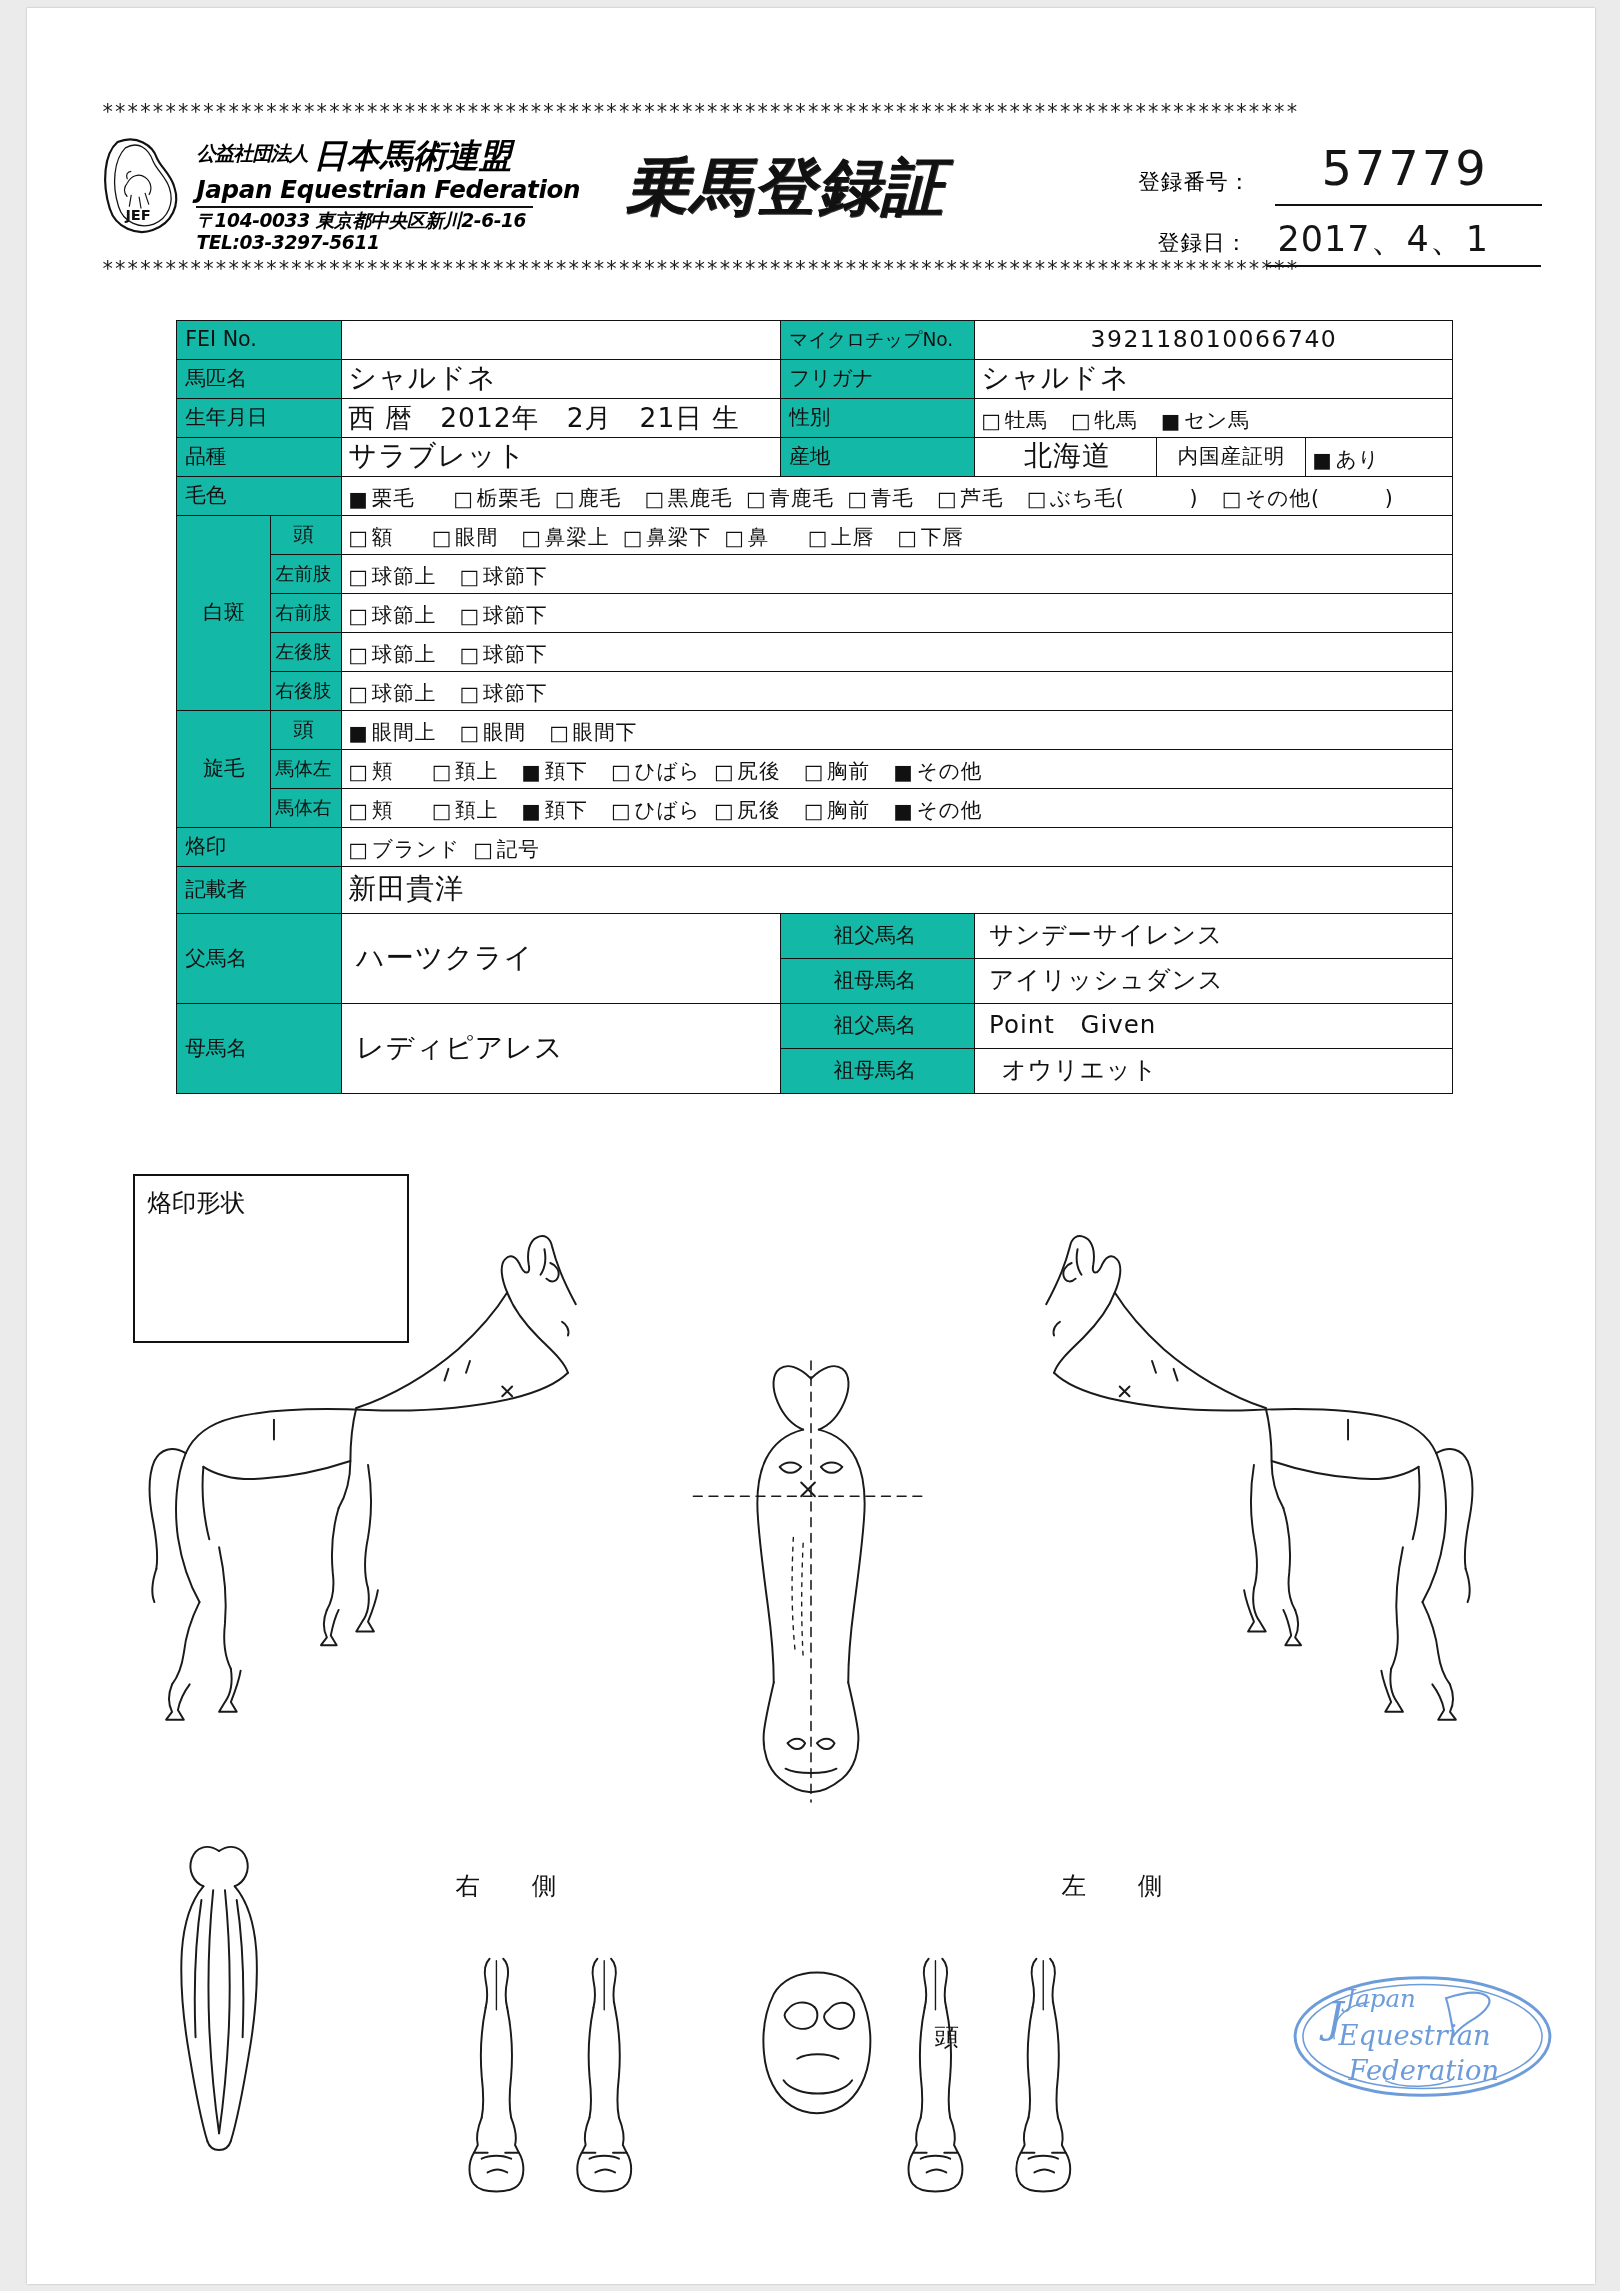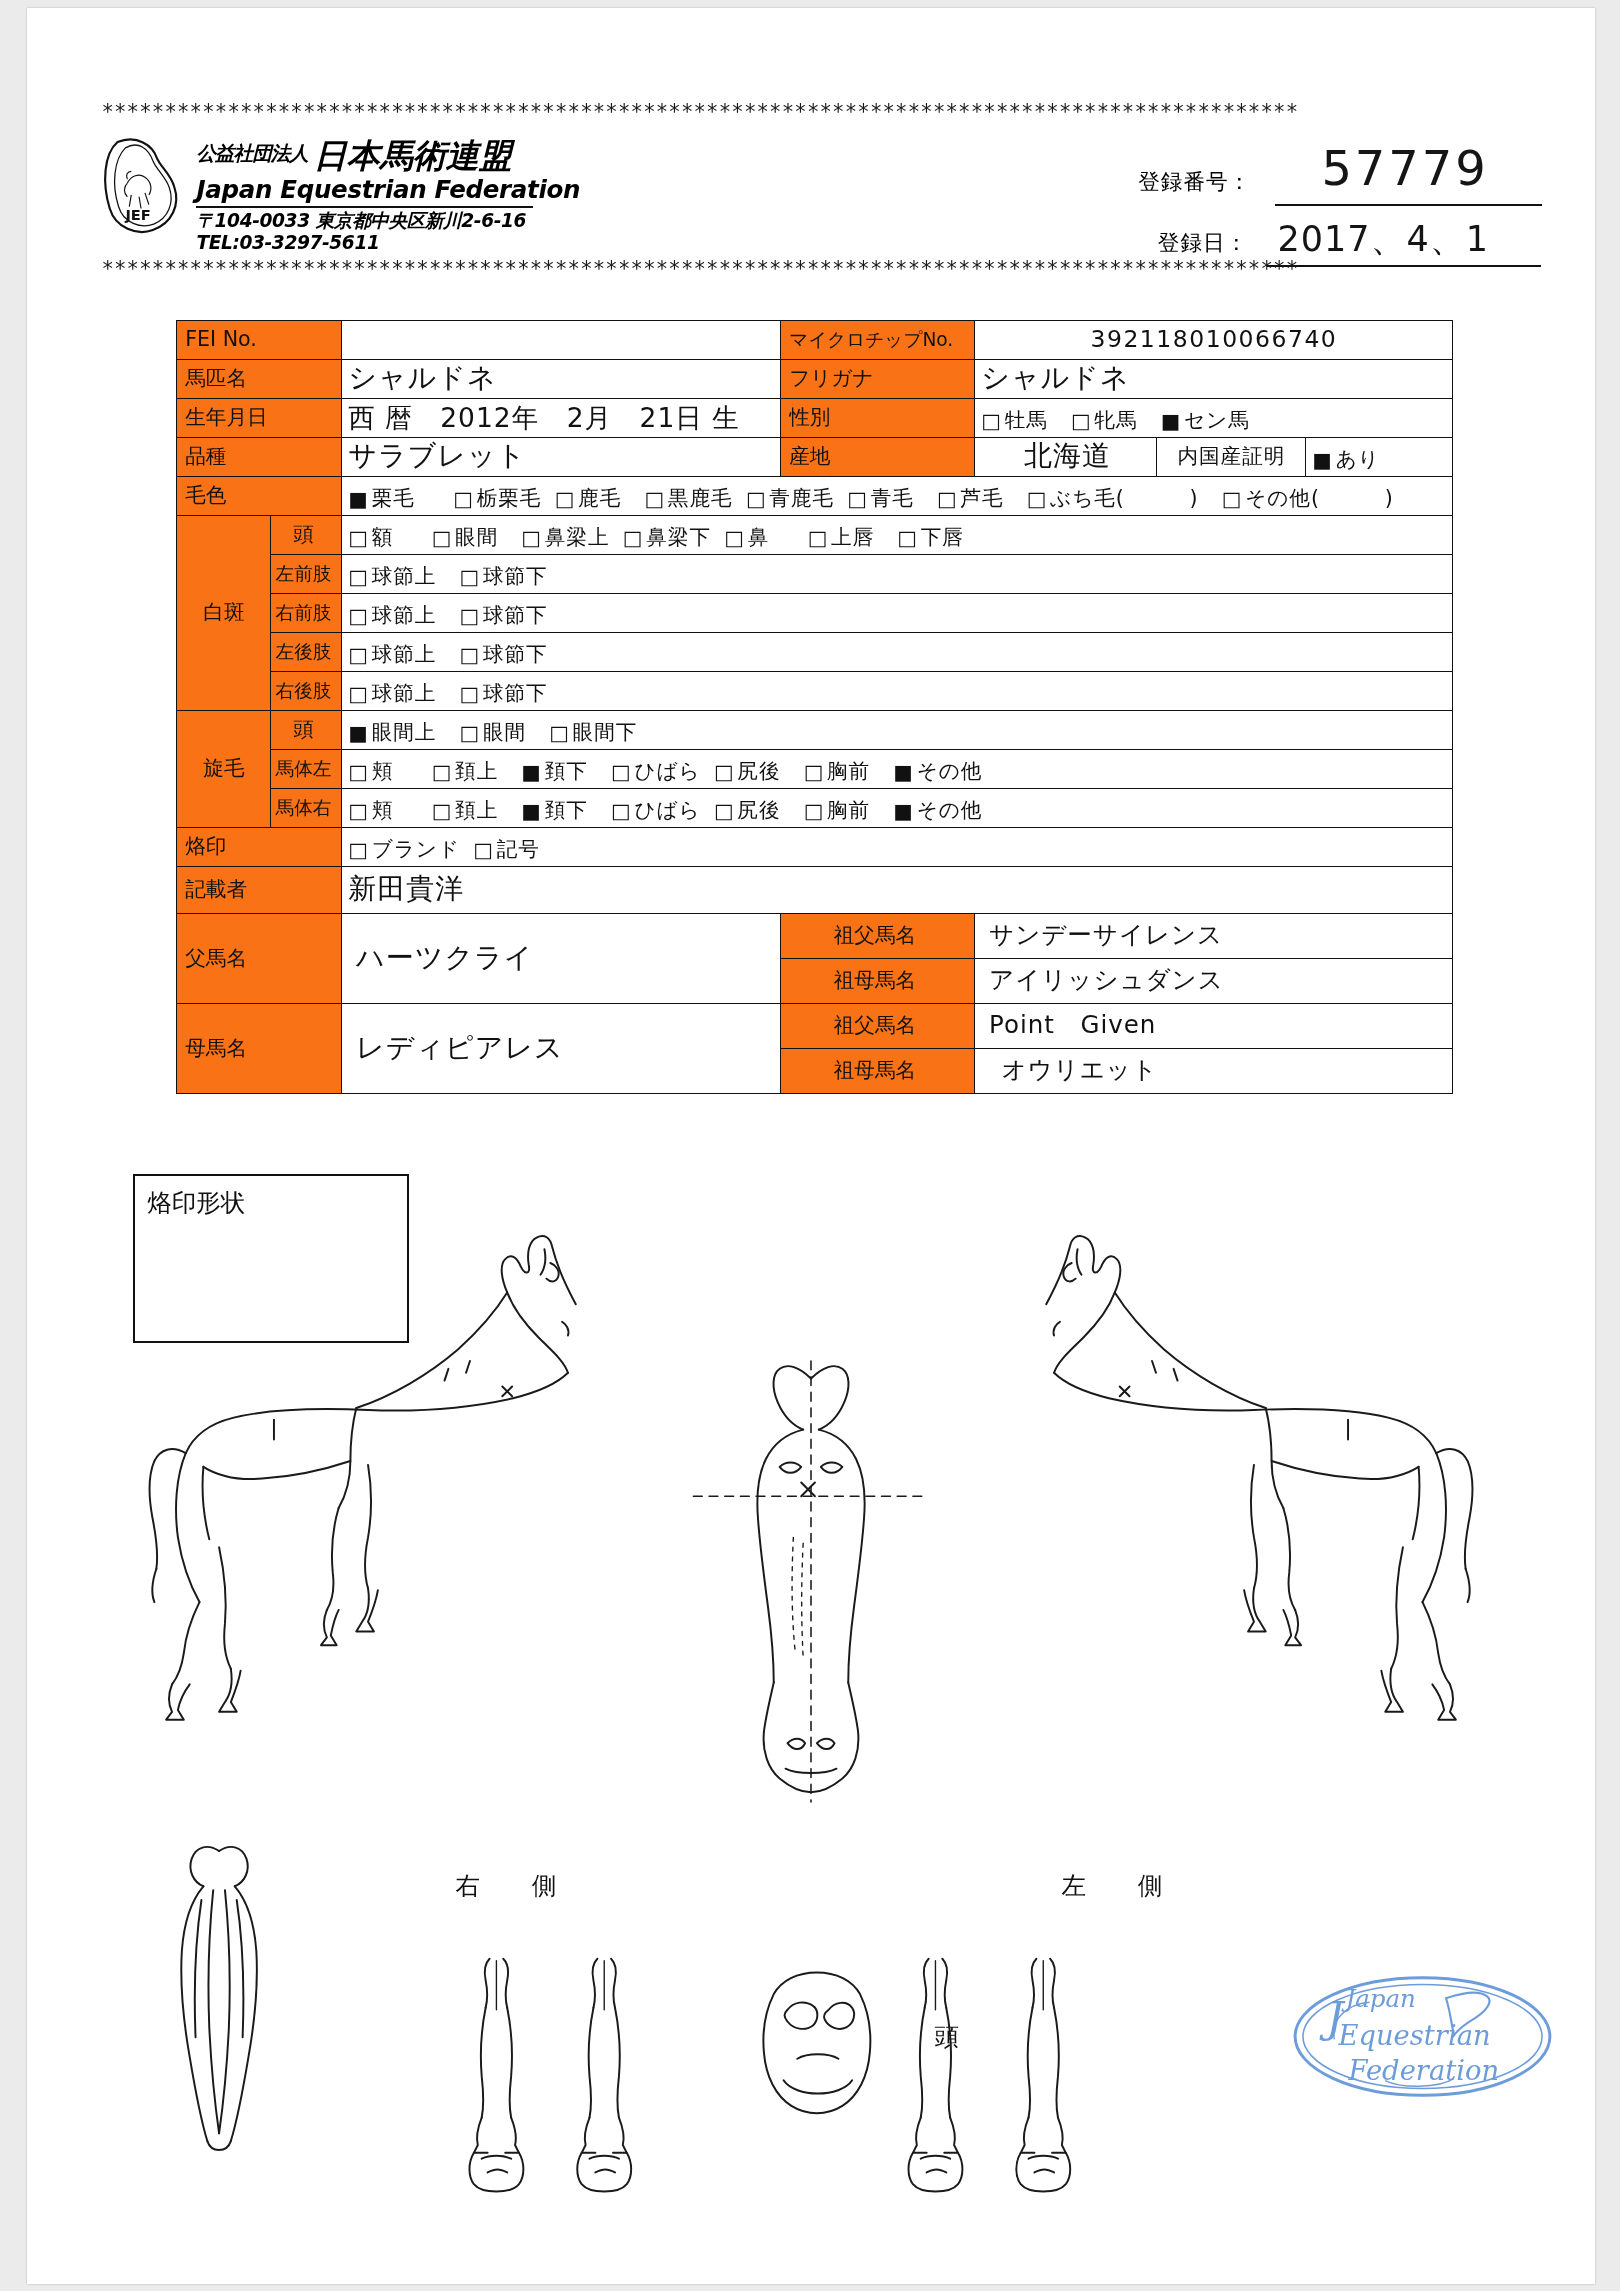--- a/index.html
+++ b/index.html
@@ -118,21 +118,21 @@
     color: #111;
   }
   .maintable td {
     border: 1.6px solid #111;
     padding: 0 5.9px;
     vertical-align: middle;
     line-height: 1.1;
     height: 39px;
   }
   .maintable td.hd {
-    background: #f97316;
+    background: #14b8a6;
     font-size: 20.6px;
     letter-spacing: 0px;
     white-space: nowrap;
     padding-left: 7.8px;
     margin-top: 29px;
   }
   .maintable td.hd.ctr { text-align: center; padding-left: 0; }
   .maintable td.val {
     background: #fff;
     font-size: 26.5px;
@@ -205,20 +205,21 @@
     </svg>
     <div class="org-jp">
       <span class="small">公益社団法人</span><span class="big">日本馬術連盟</span>
     </div>
     <div class="org-en">Japan Equestrian Federation</div>
     <div class="org-rule"></div>
     <div class="org-addr">〒104-0033 東京都中央区新川2-6-16</div>
     <div class="org-tel">TEL:03-3297-5611</div>
   </div>
 
+  <div class="doc-title">乗馬登録証</div>
 
   <div class="reg-block">
     <div class="reg-row num">
       <span class="reg-label">登録番号：</span>
       <span class="reg-value">57779</span>
       <span class="reg-underline"></span>
     </div>
     <div class="reg-row date">
       <span class="reg-label">登録日：</span>
       <span class="reg-value">2017、4、1</span>

